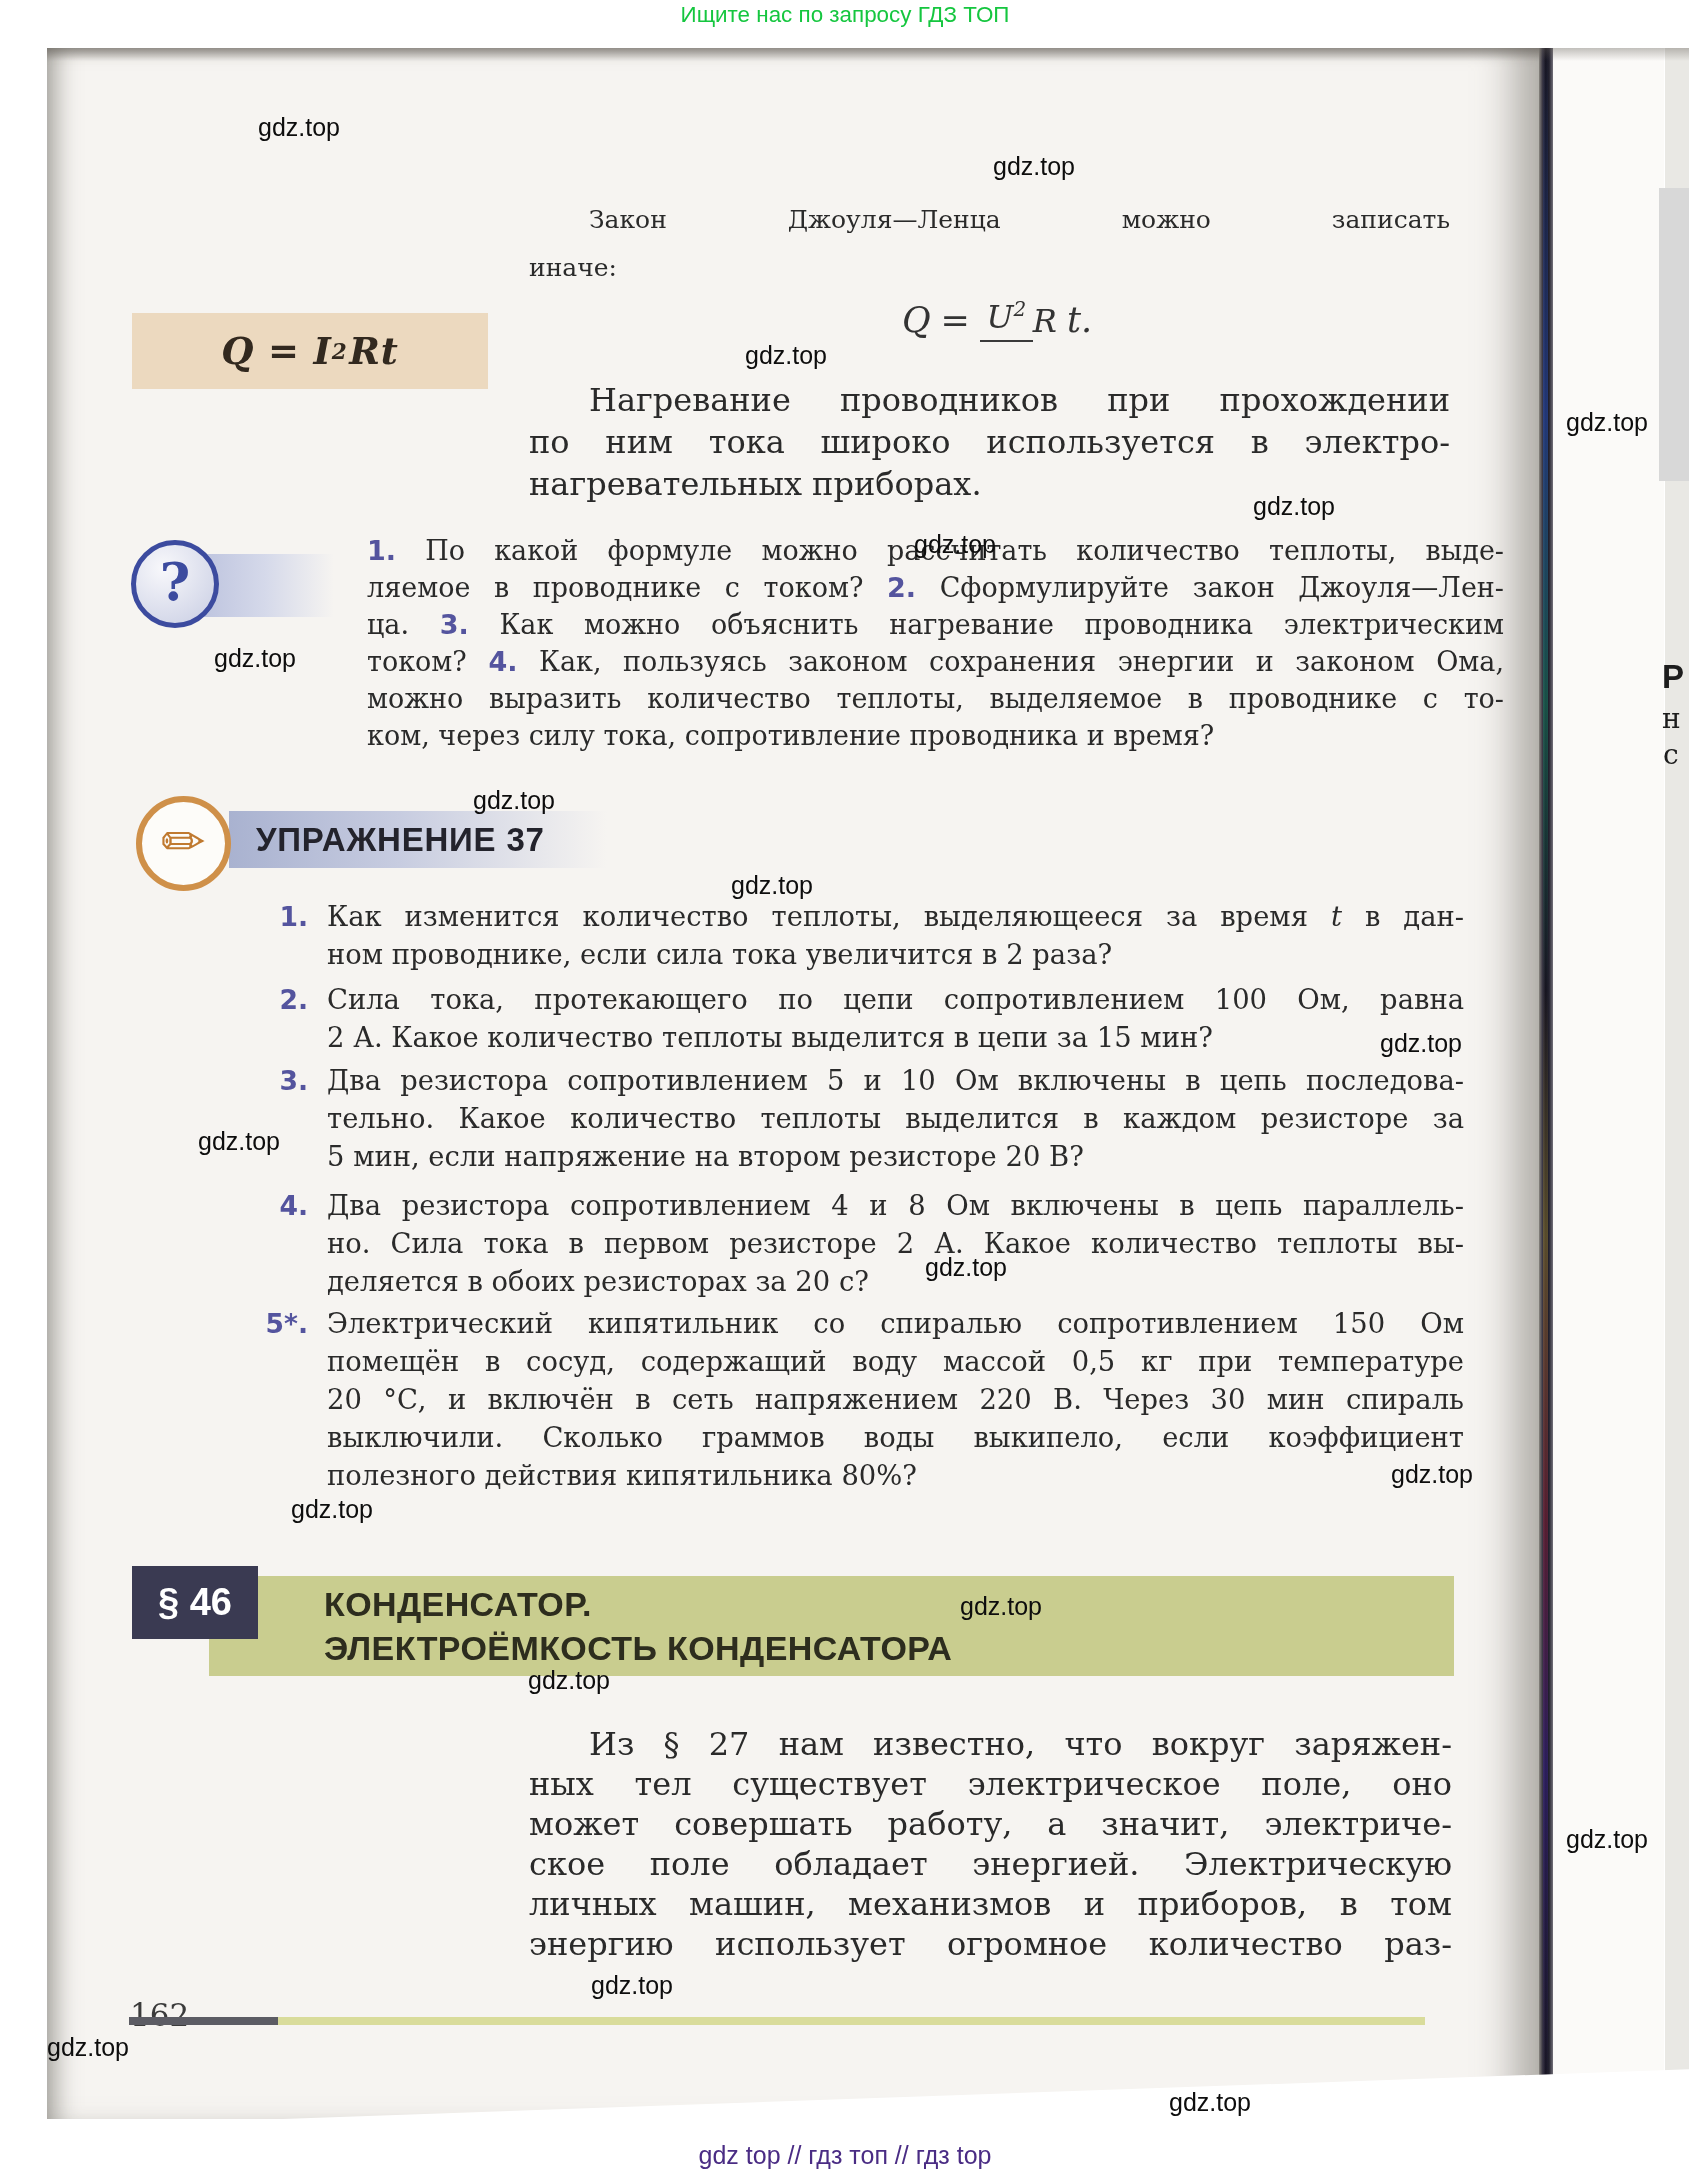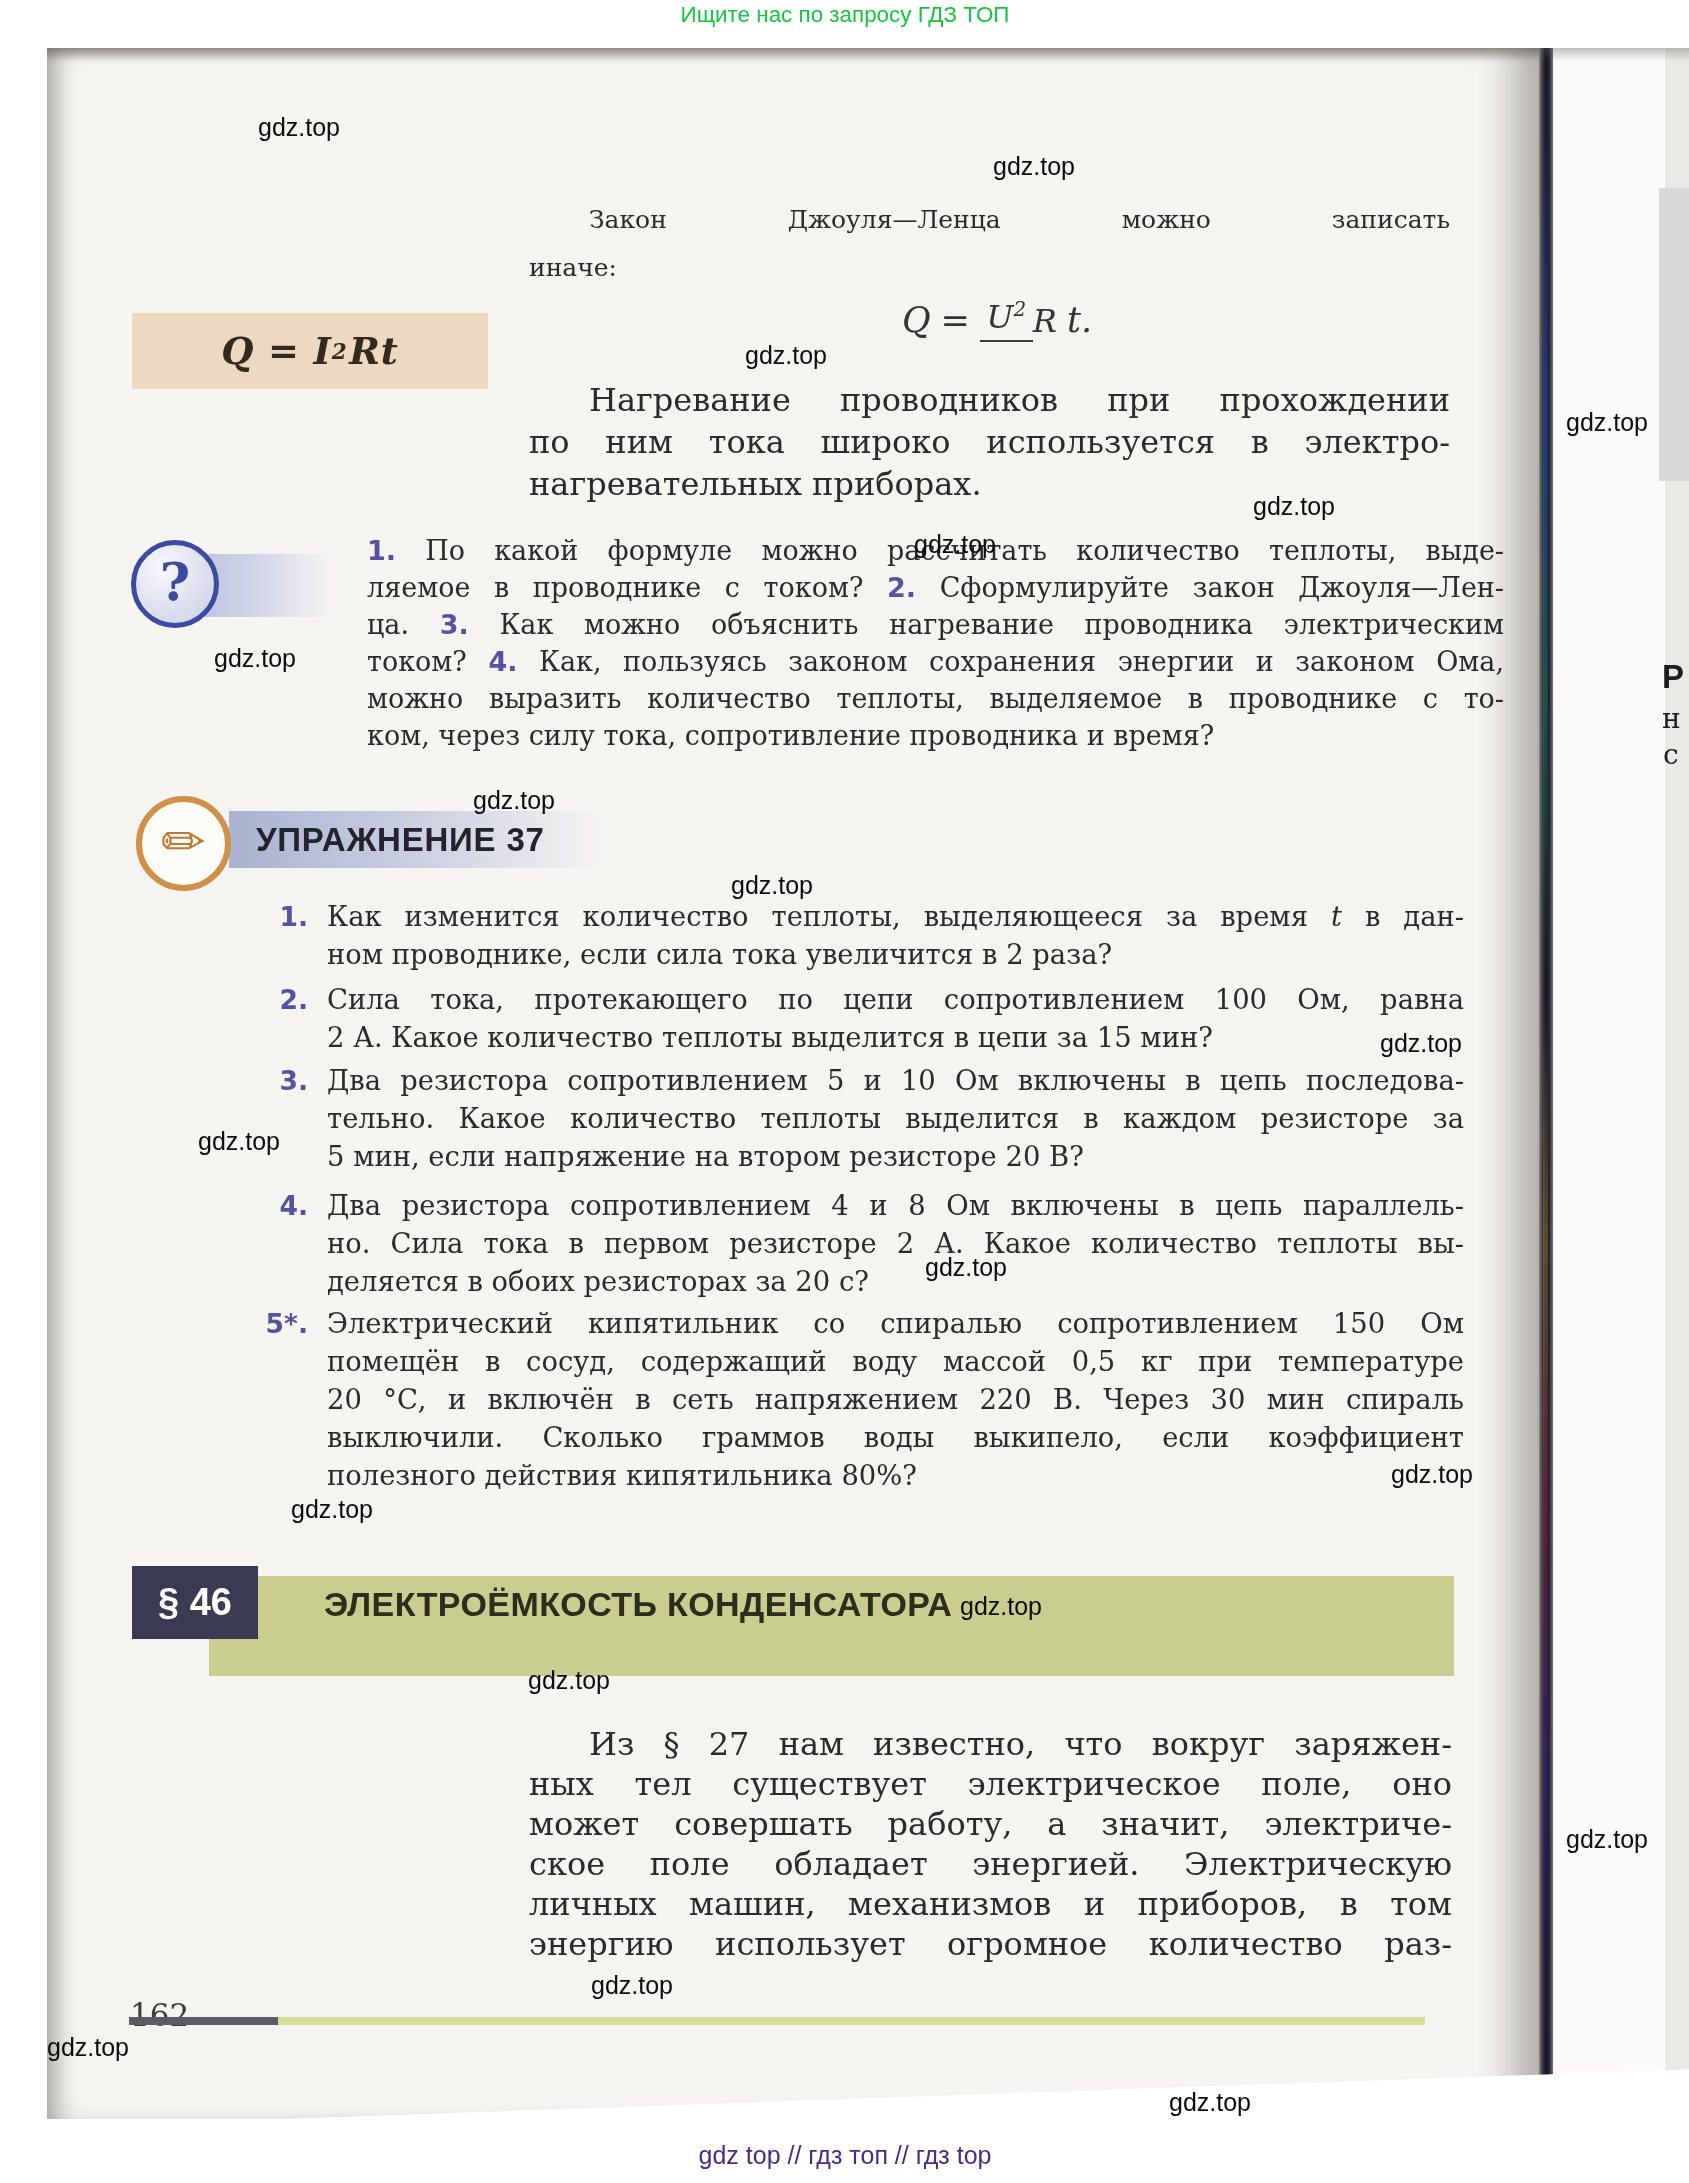--- a/index.html
+++ b/index.html
@@ -182,20 +182,21 @@
       <div class="tline just"><span>Электрический кипятильник со спиралью сопротивлением 150 Ом</span></div>
       <div class="tline just"><span>помещён в сосуд, содержащий воду массой 0,5 кг при температуре</span></div>
       <div class="tline just"><span>20 °С, и включён в сеть напряжением 220 В. Через 30 мин спираль</span></div>
       <div class="tline just"><span>выключили. Сколько граммов воды выкипело, если коэффициент</span></div>
       <div class="tline"><span>полезного действия кипятильника 80%?</span></div>
     </div>
 
   <div id="sec-band"></div>
   <div id="sec-box">§ 46</div>
   <div id="sec-title">
+      <div class="tline"><span>КОНДЕНСАТОР.</span></div>
       <div class="tline"><span>ЭЛЕКТРОЁМКОСТЬ КОНДЕНСАТОРА</span></div>
     </div>
 
   <div class="textcol" id="closing">
       <div class="tline just ind"><span>Из § 27 нам известно, что вокруг заряжен-</span></div>
       <div class="tline just"><span>ных тел существует электрическое поле, оно</span></div>
       <div class="tline just"><span>может совершать работу, а значит, электриче-</span></div>
       <div class="tline just"><span>ское поле обладает энергией. Электрическую</span></div>
       <div class="tline just"><span>личных машин, механизмов и приборов, в том</span></div>
       <div class="tline just"><span>энергию использует огромное количество раз-</span></div>

